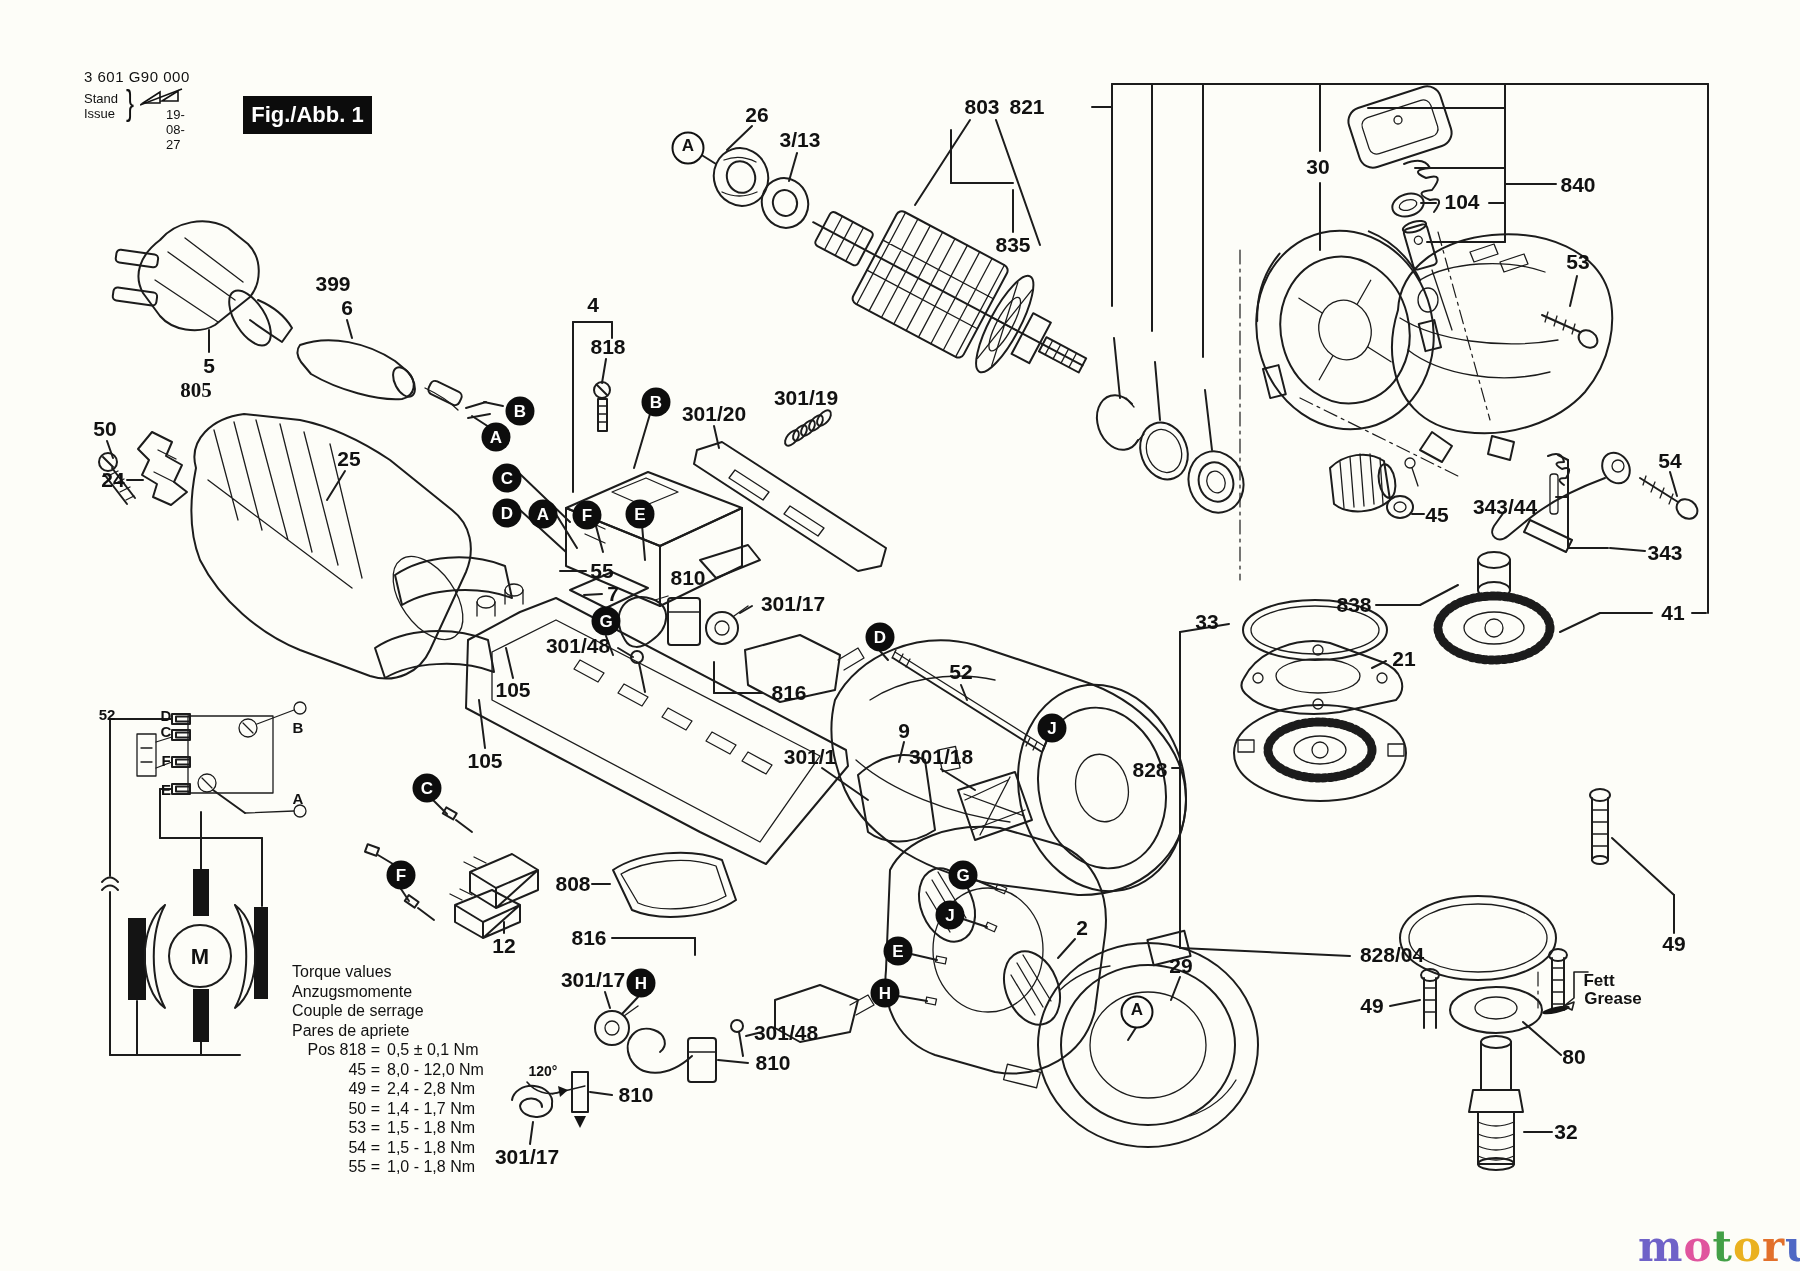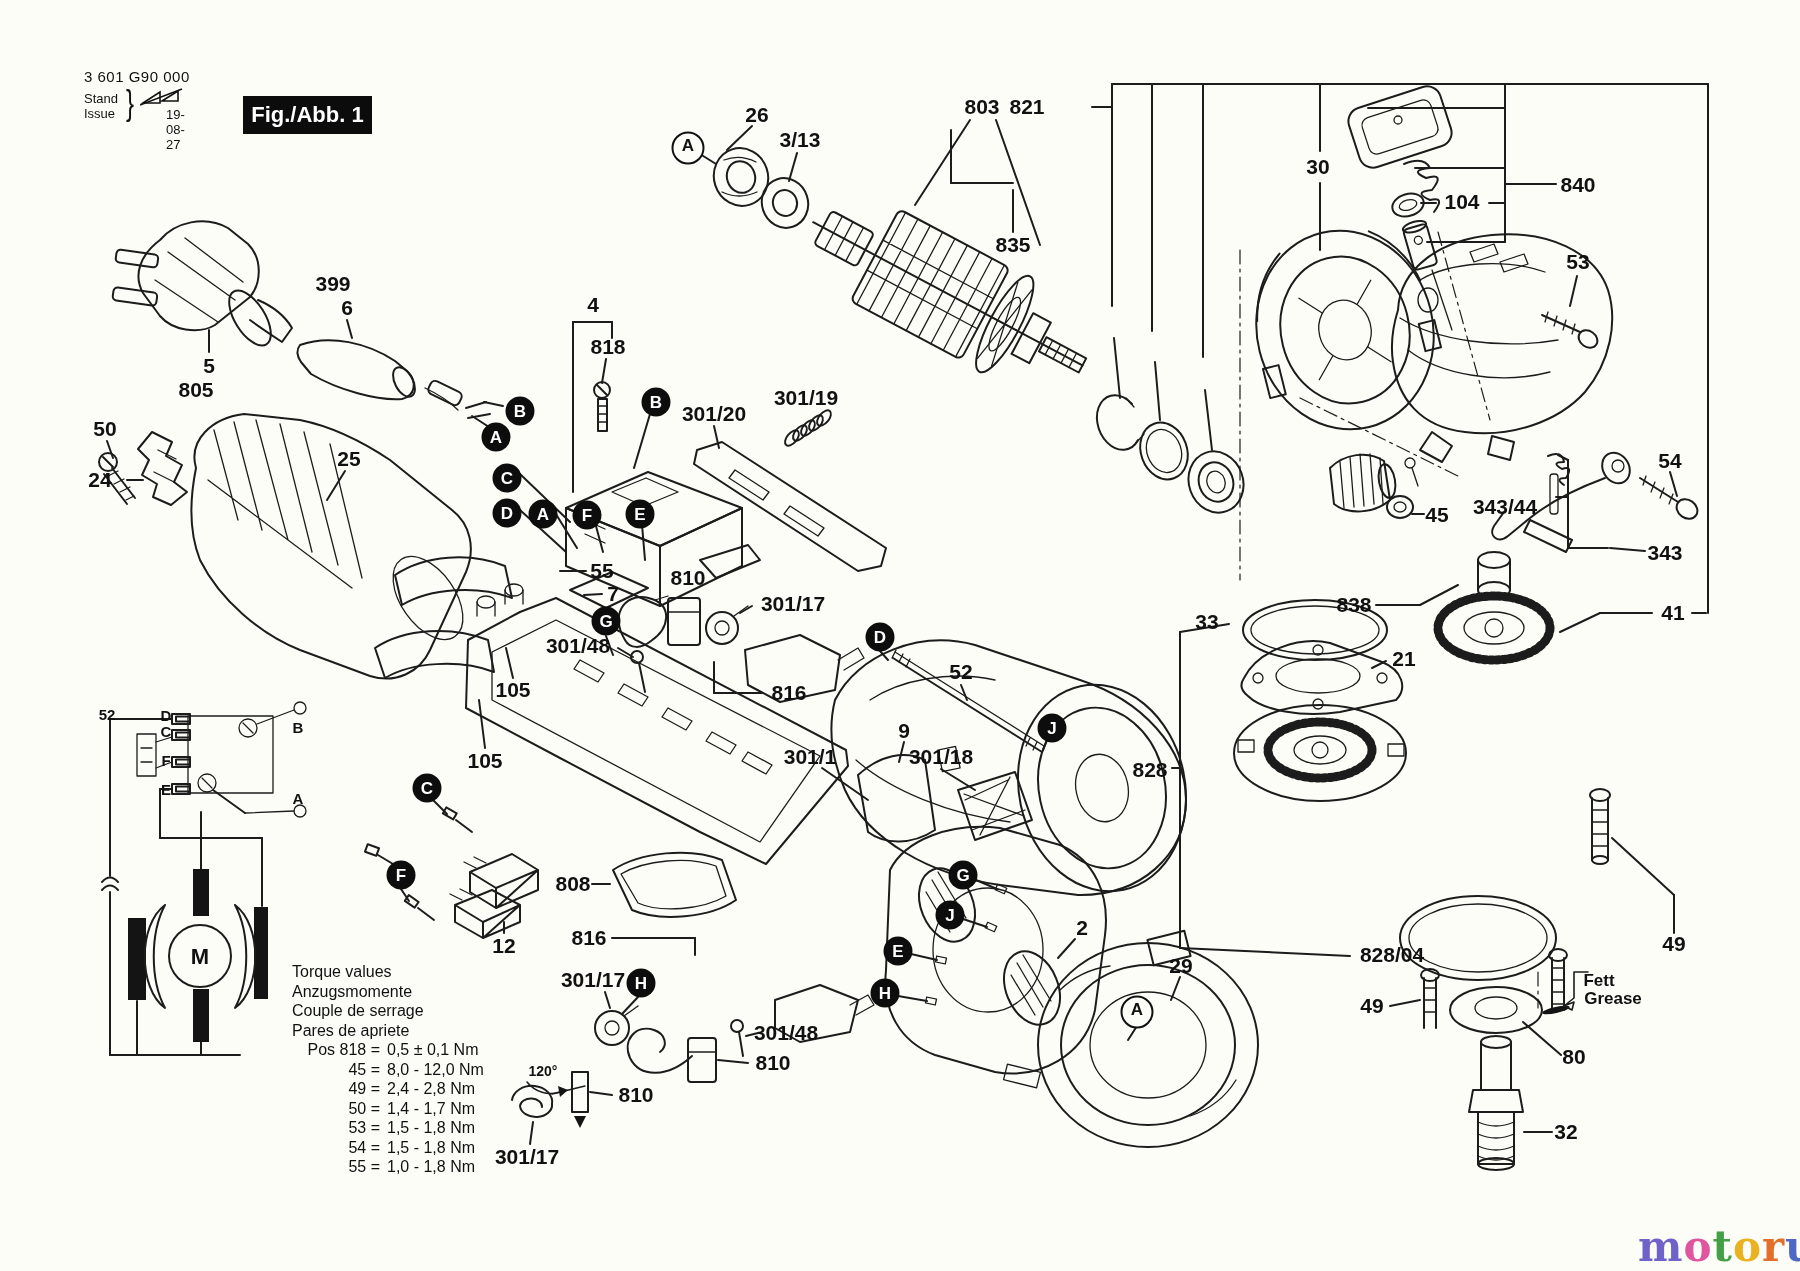--- a/index.html
+++ b/index.html
@@ -564,23 +564,23 @@
       <div class="plabel" style="left: 982px; top: 107px;">803</div>
       <div class="plabel" style="left: 1027px; top: 107px; text-align: center;">821</div>
       <div class="plabel" style="left: 1013px; top: 245px; text-align: center;">835</div>
       <div class="plabel" style="left: 1318px; top: 167px;">30</div>
       <div class="plabel" style="left: 1462px; top: 202px;">104</div>
       <div class="plabel" style="left: 1578px; top: 185px;">840</div>
       <div class="plabel" style="left: 1578px; top: 262px;">53</div>
       <div class="plabel" style="left: 333px; top: 284px;">399</div>
       <div class="plabel" style="left: 347px; top: 308px;">6</div>
       <div class="plabel" style="left: 209px; top: 366px;">5</div>
-      <div class="plabel" style="left: 196px; top: 390px;">805</div>
+      <div class="plabel" style="left: 196px; top: 390px; font-family: Liberation Serif, serif;">805</div>
       <div class="plabel" style="left: 105px; top: 429px;">50</div>
-      <div class="plabel" style="left: 100px; top: 480px;">24</div>
+      <div class="plabel" style="left: 113px; top: 480px;">24</div>
       <div class="plabel" style="left: 349px; top: 459px;">25</div>
       <div class="plabel" style="left: 593px; top: 305px;">4</div>
       <div class="plabel" style="left: 608px; top: 347px;">818</div>
       <div class="plabel" style="left: 714px; top: 414px;">301/20</div>
       <div class="plabel" style="left: 806px; top: 398px;">301/19</div>
       <div class="plabel" style="left: 602px; top: 571px;">55</div>
       <div class="plabel" style="left: 613px; top: 594px;">7</div>
       <div class="plabel" style="left: 688px; top: 578px;">810</div>
       <div class="plabel" style="left: 578px; top: 646px;">301/48</div>
       <div class="plabel" style="left: 793px; top: 604px;">301/17</div>

